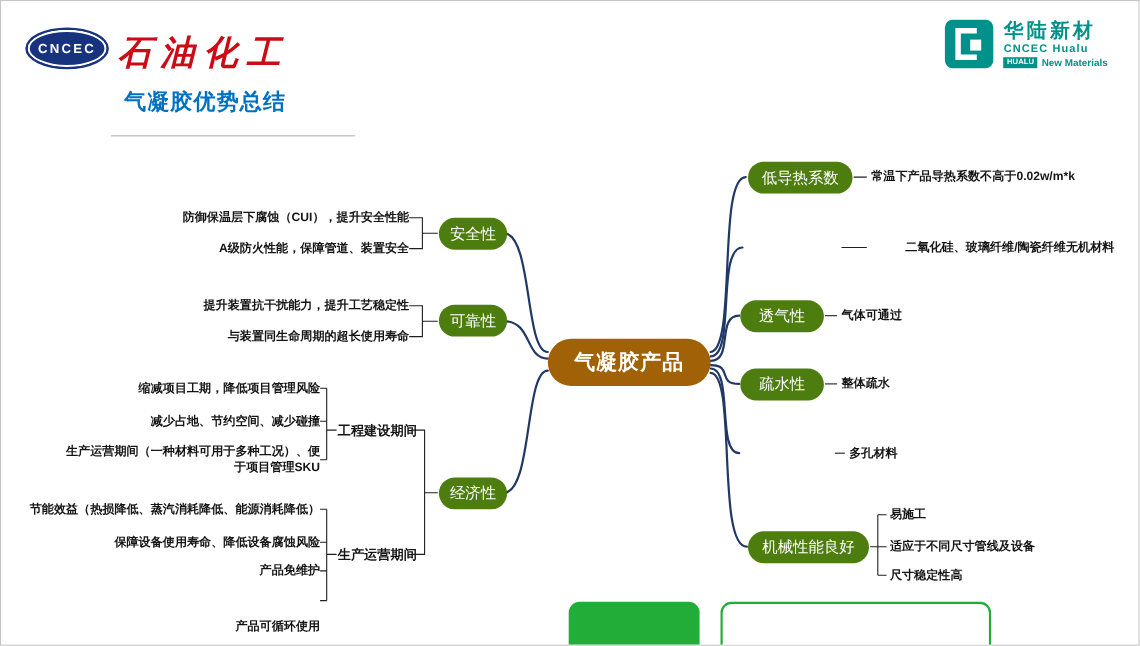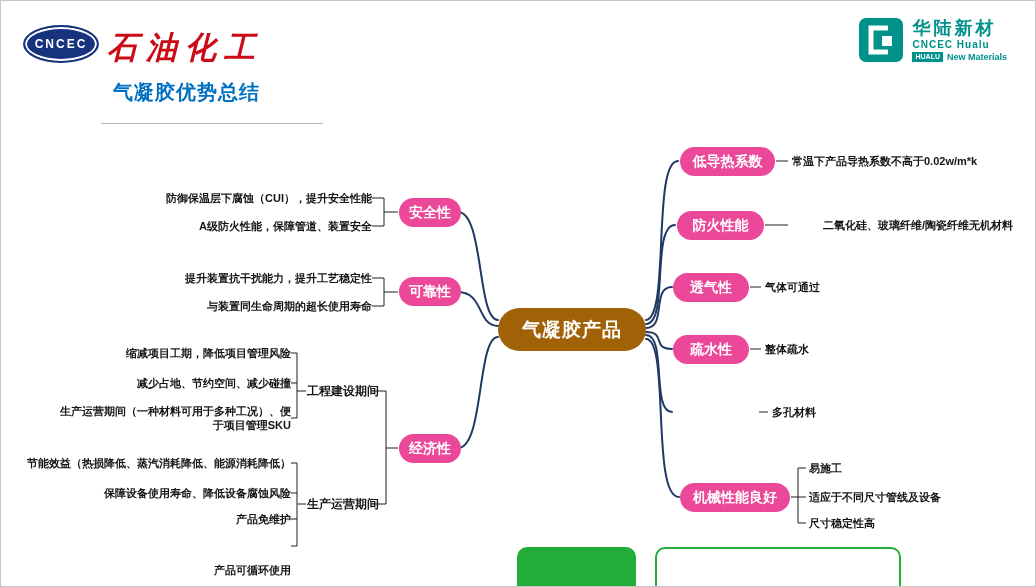--- a/index.html
+++ b/index.html
@@ -44,22 +44,22 @@
   .title-rule{position:absolute;left:100px;top:122px;width:222px;height:1px;background:#b3b3b3;}
 
   
   .center-node{
     position:absolute;left:497px;top:307px;width:148px;height:43px;
     background:#a16207;border-radius:22px;
     color:#fff;font-size:19px;font-weight:bold;letter-spacing:1px;
     text-align:center;line-height:43px;white-space:nowrap;
   }
   .pill{
-    position:absolute;height:29px;background:#ec4899;border-radius:15px;
-    color:#fff;font-size:14px;font-weight:bold;
+    position:absolute;height:29px;background:#4d7c0f;border-radius:15px;
+    color:#fff;font-size:14px;font-weight:normal;
     text-align:center;line-height:29px;white-space:nowrap;box-sizing:border-box;
   }
   .note{
     position:absolute;font-size:11px;line-height:14px;font-weight:bold;color:#141414;
   }
   .note.r{text-align:right;}
   .note.l{text-align:left;white-space:nowrap;}
   .sublabel{
     position:absolute;font-size:12px;line-height:14px;font-weight:bold;color:#141414;white-space:nowrap;
   }
@@ -147,21 +147,20 @@
   <div class="note r" style="left:50px;top:375px;width:240px">减少占地、节约空间、减少碰撞</div>
   <div class="note r" style="left:50px;top:403px;width:240px">生产运营期间（一种材料可用于多种工况）、便于项目管理SKU</div>
 
   <div class="sublabel" style="left:306px;top:496px">生产运营期间</div>
   <div class="note r" style="left:10px;top:455px;width:280px">节能效益（热损降低、蒸汽消耗降低、能源消耗降低）</div>
   <div class="note r" style="left:10px;top:485px;width:280px">保障设备使用寿命、降低设备腐蚀风险</div>
   <div class="note r" style="left:10px;top:511px;width:280px">产品免维护</div>
   <div class="note r" style="left:10px;top:562px;width:280px">产品可循环使用</div>
 
   <div class="pill" style="left:679px;top:146px;width:95px">低导热系数</div>
-  <div class="pill" style="left:676px;top:210px;width:87px">防火性能</div>
   <div class="pill" style="left:672px;top:272px;width:76px">透气性</div>
   <div class="pill" style="left:672px;top:334px;width:76px">疏水性</div>
   <div class="pill" style="left:679px;top:482px;width:110px">机械性能良好</div>
 
   <div class="note l" style="left:791px;top:153px">常温下产品导热系数不高于0.02w/m*k</div>
   <div class="note l" style="left:822px;top:217px">二氧化硅、玻璃纤维/陶瓷纤维无机材料</div>
   <div class="note l" style="left:764px;top:279px">气体可通过</div>
   <div class="note l" style="left:764px;top:341px">整体疏水</div>
   <div class="note l" style="left:771px;top:404px">多孔材料</div>
   <div class="note l" style="left:808px;top:460px">易施工</div>

